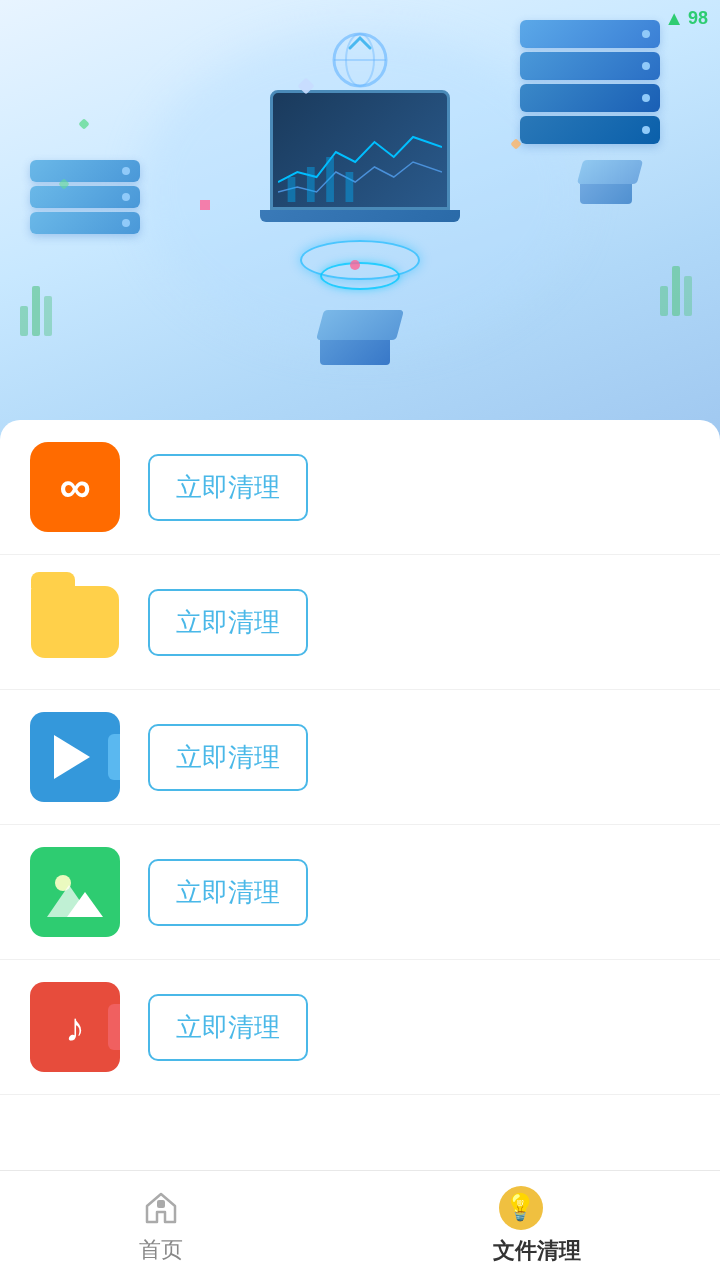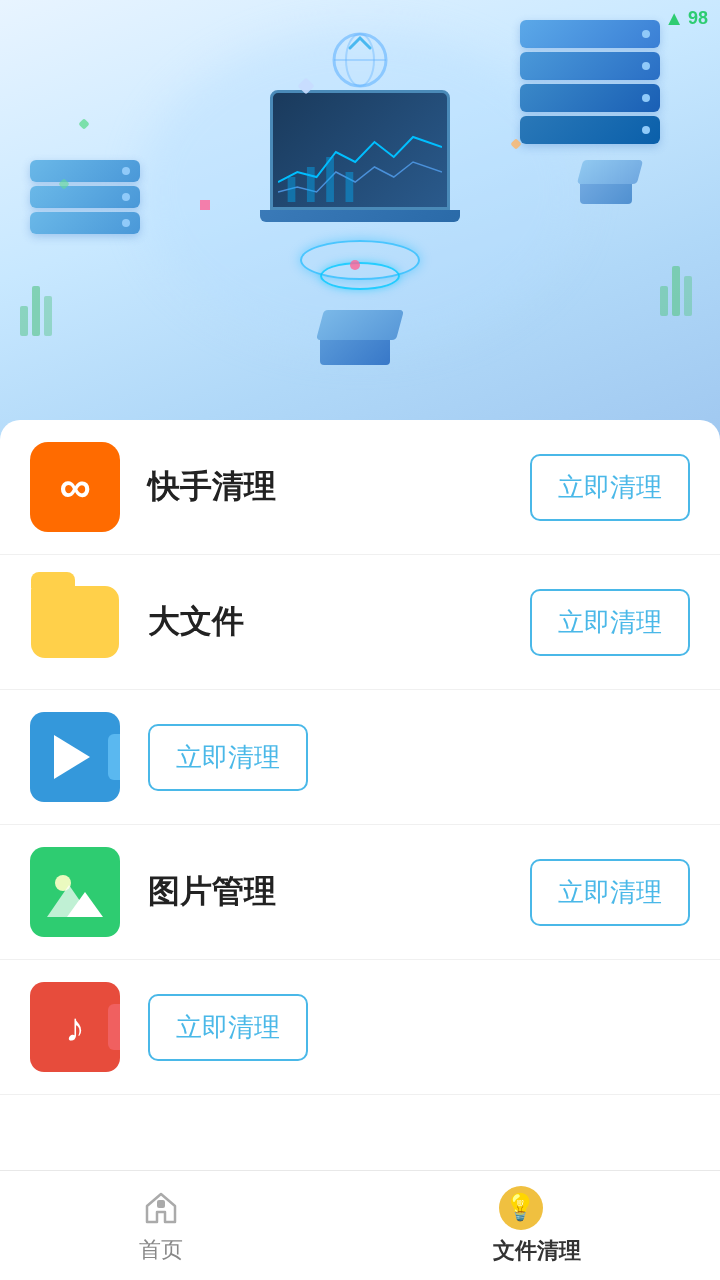--- a/index.html
+++ b/index.html
@@ -534,49 +534,46 @@
   </div>
 
 </div>
 
 <div class="main-card">
 
   <div class="list-item">
     <div class="item-icon icon-kuaishou">
       <span class="kuaishou-symbol">∞</span>
     </div>
-    <span class="item-title">快手清理</span>
     <button class="clean-btn">立即清理</button>
   </div>
 
   <div class="list-item">
     <div class="item-icon icon-folder">
       <div class="folder-shape"></div>
     </div>
-    <span class="item-title">大文件</span>
     <button class="clean-btn">立即清理</button>
   </div>
 
   <div class="list-item">
     <div class="item-icon icon-video">
       <div class="video-notch"></div>
       <div class="play-triangle"></div>
     </div>
     <button class="clean-btn">立即清理</button>
   </div>
 
   <div class="list-item">
     <div class="item-icon icon-photo">
       <svg class="photo-svg" viewBox="0 0 56 50">
         <circle cx="16" cy="16" r="8" fill="rgba(255,255,200,0.9)"></circle>
         <polygon points="0,50 22,18 44,50" fill="rgba(255,255,255,0.7)"></polygon>
         <polygon points="20,50 38,25 56,50" fill="white"></polygon>
       </svg>
     </div>
-    <span class="item-title">图片管理</span>
     <button class="clean-btn">立即清理</button>
   </div>
 
   <div class="list-item">
     <div class="item-icon icon-audio">
       <div class="audio-notch"></div>
       <span class="music-note">♪</span>
     </div>
     <button class="clean-btn">立即清理</button>
   </div>

